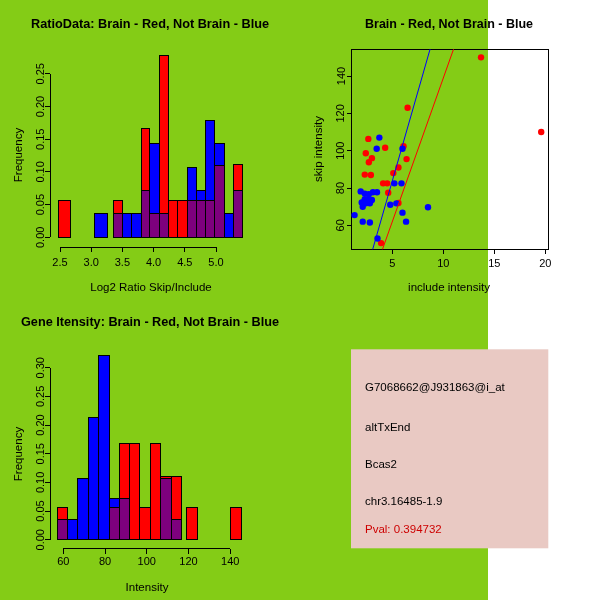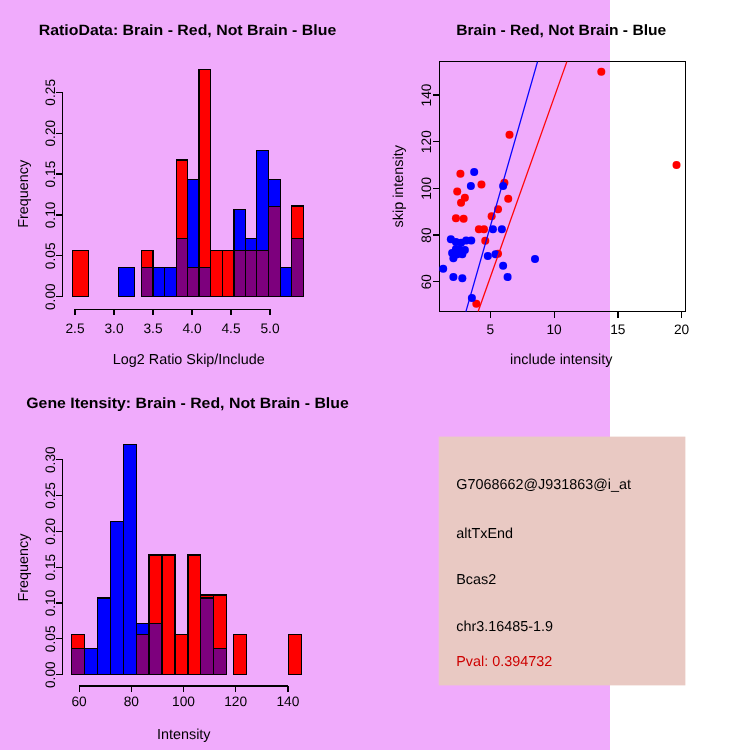--- a/index.html
+++ b/index.html
@@ -1,16 +1,16 @@
 <!DOCTYPE html>
 <html><head>
 <meta charset="utf-8">
 <style>
   html,body{margin:0;padding:0;background:#ffffff;}
-  .figure{position:relative;width:488px;height:600px;background:#f0abfc;
+  .figure{position:relative;width:488px;height:600px;background:#84cc16;
           font-family:"Liberation Sans", sans-serif;}
   .panel{position:absolute;width:300px;height:300px;}
   #panel-tl{left:0;top:0;}
   #panel-tr{left:300px;top:0;}
   #panel-bl{left:0;top:300px;}
   #panel-br{left:300px;top:300px;}
   text{font-family:"Liberation Sans", sans-serif;}
 </style>
 </head>
 <body>

